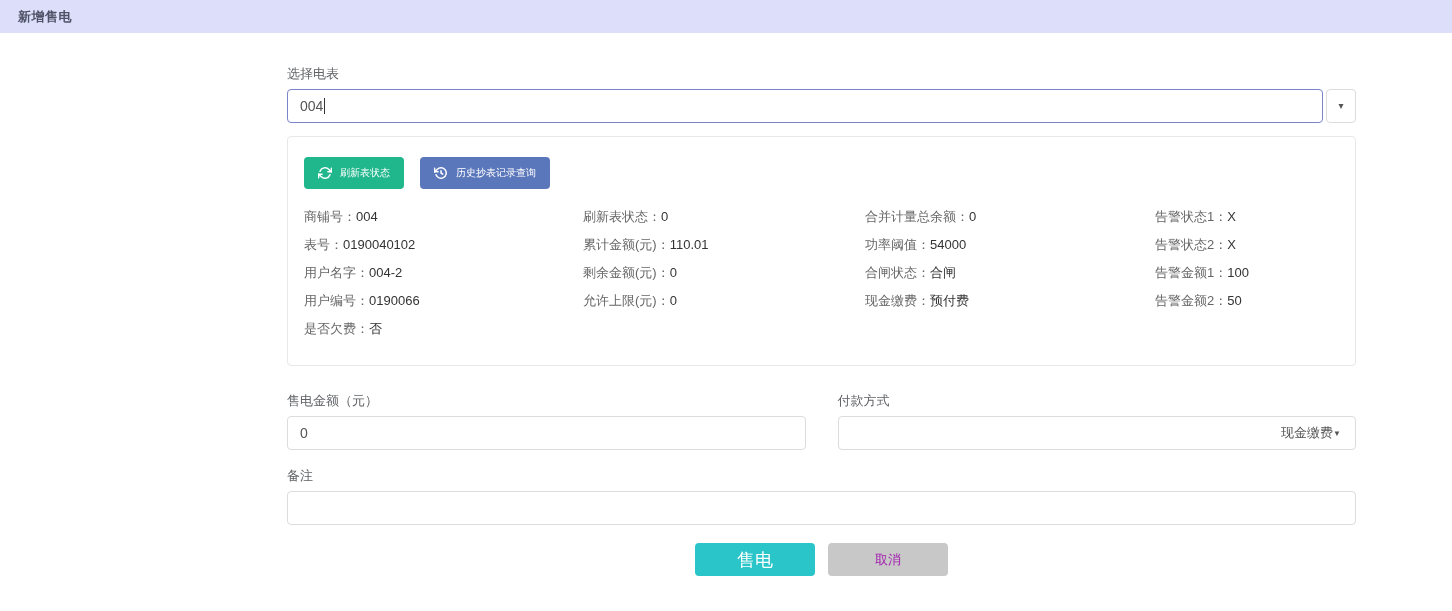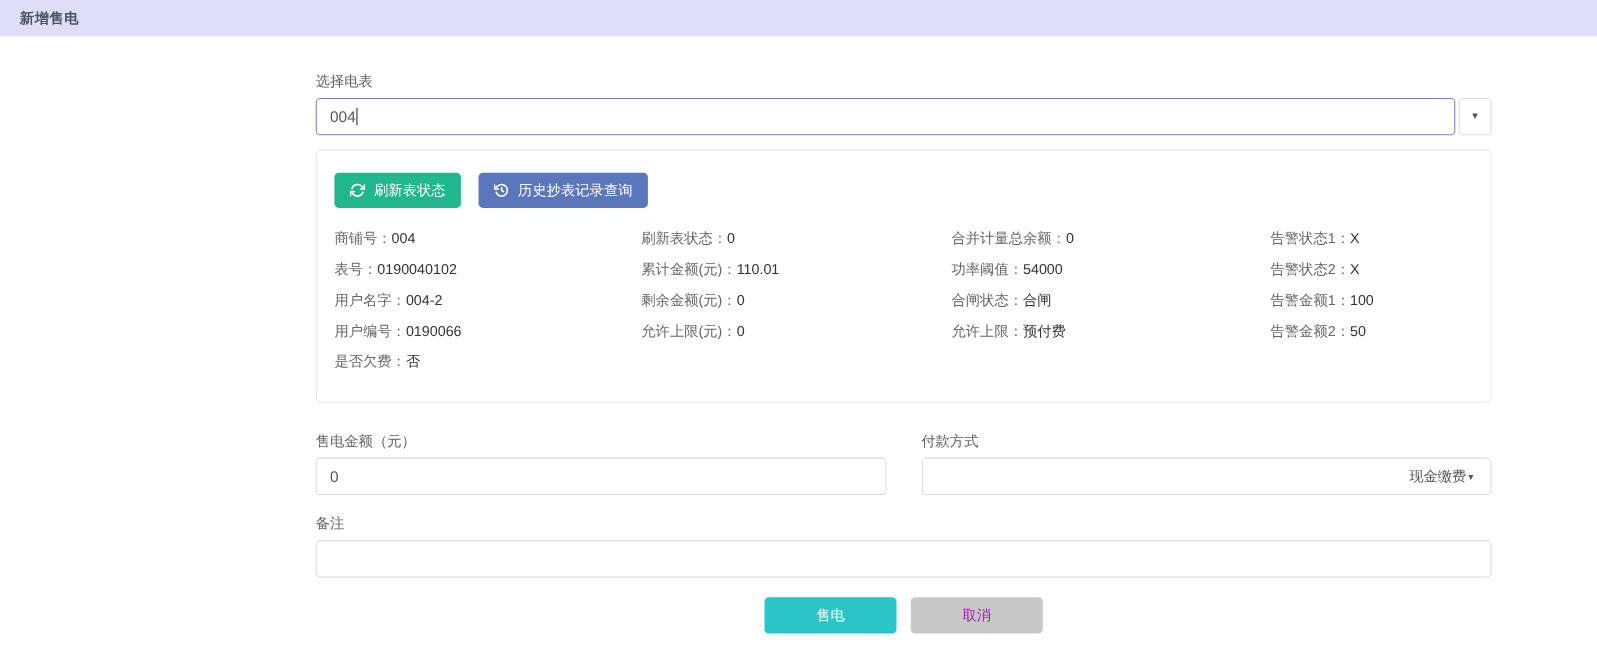--- a/index.html
+++ b/index.html
@@ -22,42 +22,42 @@
   .text-input.focused{border-color:var(--focus-border);}
   .combo-main{flex:1;}
   .caret-blink{display:inline-block;width:1px;height:16px;background:#333;margin-left:1px;
     animation:blink 1s steps(1,end) infinite;}
   @keyframes blink{50%{opacity:0;}}
   .combo-toggle{width:30px;height:34px;flex:0 0 30px;border:1px solid var(--input-border);
     border-radius:4px;background:#fff;cursor:pointer;display:flex;align-items:center;justify-content:center;}
   .caret-glyph{font-size:10px;color:#555;line-height:1;}
   .card{margin-top:13px;border:1px solid var(--card-border);border-radius:4px;padding:20px 16px 22px;}
   .card-actions{display:flex;gap:16px;margin-bottom:14px;}
-  .btn{height:32px;padding:1px 14px;border:none;border-radius:4px;color:#fff;font-size:13px;
+  .btn{height:32px;padding:1px 14px;border:none;border-radius:4px;color:#fff;font-size:10px;
     display:inline-flex;align-items:center;gap:8px;cursor:pointer;
     font-family:"Liberation Sans","DejaVu Sans",sans-serif;}
   .btn-green{background:var(--green);}
   .btn-blue{background:var(--blue);}
   .icon{display:inline-flex;align-items:center;}
   .info-grid{display:grid;grid-template-columns:262px 265px 273px 1fr;column-gap:17px;}
   .info-col{display:flex;flex-direction:column;}
   .info-item{height:28px;line-height:28px;font-size:13px;white-space:nowrap;}
   .info-label{color:#666;}
   .info-value{color:#333;}
   .row2{display:flex;gap:32px;margin-top:26px;}
   .row2 .field{flex:1;}
   input.text-input{outline:none;}
   .select-box{height:34px;border:1px solid var(--input-border);border-radius:4px;background:#fff;
     padding:0 12px;font-size:13px;color:#555;display:flex;align-items:center;justify-content:flex-end;
     cursor:pointer;}
   .select-caret{font-size:8px;color:#555;margin-right:2px;}
   .remark-field{margin-top:17px;}
   .footer-buttons{margin-top:18px;display:flex;justify-content:center;gap:13px;}
   .btn-submit{width:120px;height:33px;background:var(--cyan);color:#fff;border:none;border-radius:4px;
-    font-size:13px;cursor:pointer;font-family:"Liberation Sans","DejaVu Sans",sans-serif;}
+    font-size:18px;cursor:pointer;font-family:"Liberation Sans","DejaVu Sans",sans-serif;}
   .btn-cancel{width:120px;height:33px;background:var(--cancel-gray);color:#a21caf;border:none;border-radius:4px;
     font-size:13px;cursor:pointer;font-family:"Liberation Sans","DejaVu Sans",sans-serif;}
 </style>
 </head>
 <body>
 
 <header class="topbar">
   <span class="page-title">新增售电</span>
 </header>
 
@@ -110,21 +110,21 @@
         <div class="info-col">
           <div class="info-item"><span class="info-label">刷新表状态：</span><span class="info-value">0</span></div>
           <div class="info-item"><span class="info-label">累计金额(元)：</span><span class="info-value">110.01</span></div>
           <div class="info-item"><span class="info-label">剩余金额(元)：</span><span class="info-value">0</span></div>
           <div class="info-item"><span class="info-label">允许上限(元)：</span><span class="info-value">0</span></div>
         </div>
         <div class="info-col">
           <div class="info-item"><span class="info-label">合并计量总余额：</span><span class="info-value">0</span></div>
           <div class="info-item"><span class="info-label">功率阈值：</span><span class="info-value">54000</span></div>
           <div class="info-item"><span class="info-label">合闸状态：</span><span class="info-value">合闸</span></div>
-          <div class="info-item"><span class="info-label">允许上限：</span><span class="info-value">预付费</span></div>
+          <div class="info-item"><span class="info-label">现金缴费：</span><span class="info-value">预付费</span></div>
         </div>
         <div class="info-col">
           <div class="info-item"><span class="info-label">告警状态1：</span><span class="info-value">X</span></div>
           <div class="info-item"><span class="info-label">告警状态2：</span><span class="info-value">X</span></div>
           <div class="info-item"><span class="info-label">告警金额1：</span><span class="info-value">100</span></div>
           <div class="info-item"><span class="info-label">告警金额2：</span><span class="info-value">50</span></div>
         </div>
       </div>
   </section>
 

